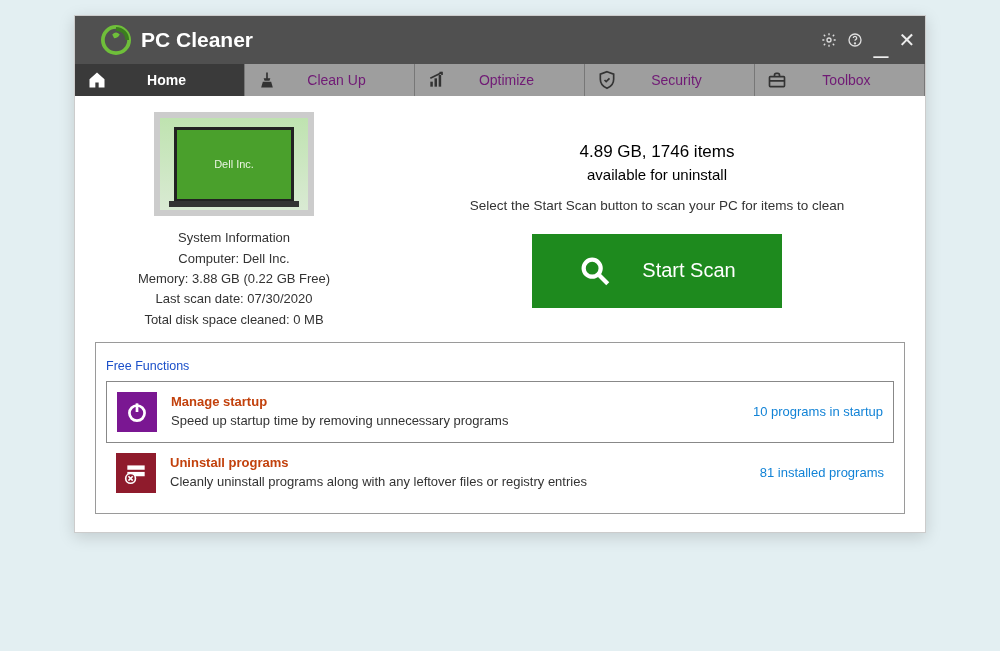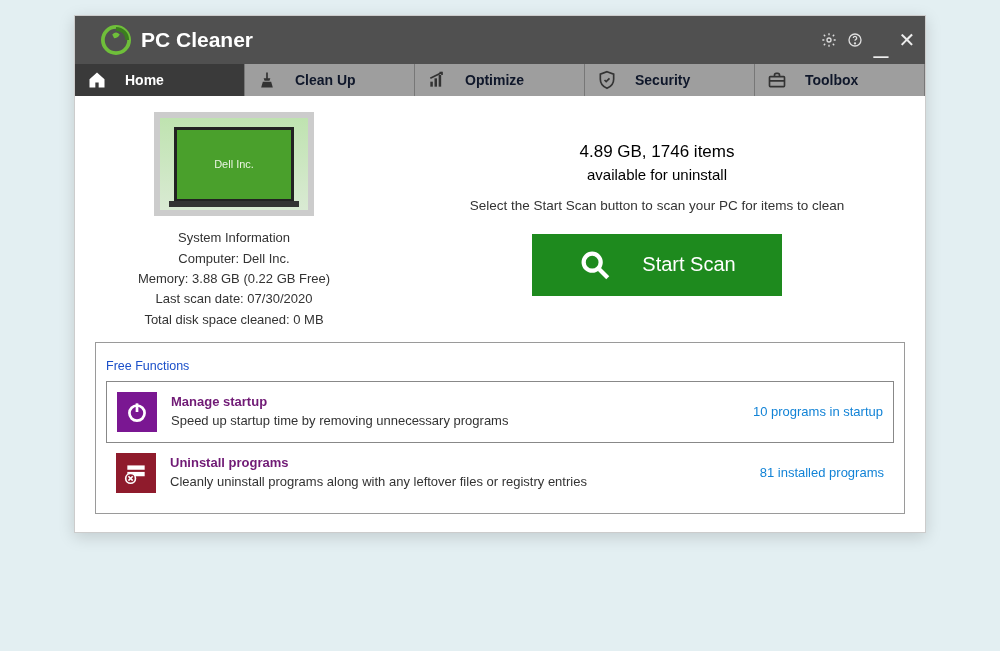--- a/index.html
+++ b/index.html
@@ -50,27 +50,26 @@
     background: #505050;
   }
   .tab {
     flex: 1;
     display: flex;
     align-items: center;
     justify-content: flex-start;
     padding: 6px 12px;
     background: #9e9e9e;
     border-right: 1px solid #777;
-    color: #0f172a;
+    color: #701a75;
     font-size: 14px;
     cursor: pointer;
     gap: 18px;
-    font-weight: bold;
-  }
-  .tab .tab-label { flex:1; padding-right: 24px;}
+  }
+  .tab .tab-label { flex:1; text-align:center; padding-right: 24px;}
   .tab.active {
     background: #3a3a3a;
     color: #fff;
     font-weight: 600;
   }
   .tab svg { width: 20px; height: 20px; }
   
   .content {
     display: flex;
     padding: 16px 20px 12px 4px;
@@ -107,21 +106,21 @@
     text-align: center;
     padding-top: 30px;
   }
   .avail-head { font-size: 17px; font-weight: 400; margin-bottom: 4px; }
   .avail-sub { font-size: 15px; margin-bottom: 14px; }
   .instruction { font-size: 13.5px; color: #333; margin-bottom: 18px; line-height:1.4; padding: 0 20px;}
   .scan-btn {
     background: #1e8a1e;
     color: #fff;
     width: 250px;
-    height: 62px;
+    height: 74px;
     margin: 0 auto;
     display: flex;
     align-items: center;
     justify-content: center;
     gap: 30px;
     font-size: 20px;
     cursor: pointer;
   }
   .scan-btn svg { width: 34px; height: 34px; }
   
@@ -145,21 +144,21 @@
     cursor: pointer;
   }
   .func-row.bordered { border: 1px solid #888; }
   .func-icon {
     width: 40px; height: 40px;
     display:flex; align-items:center; justify-content:center;
   }
   .func-icon.purple { background: #7a1792; }
   .func-icon.maroon { background: #8f1b2c; }
   .func-text { flex: 1; font-size: 13px; color:#333; line-height:1.45;}
-  .func-text .ft-title { font-weight: 700; color:#701a75; }
+  .func-text .ft-title { font-weight: 700; color:#c2410c; }
   .func-link { color: #1283d6; font-size: 13px; white-space: nowrap; }
 </style>
 </head>
 <body>
 
 <div class="window">
 
   <div class="titlebar">
     <div class="logo-circle">
       <svg viewBox="0 0 32 32">

